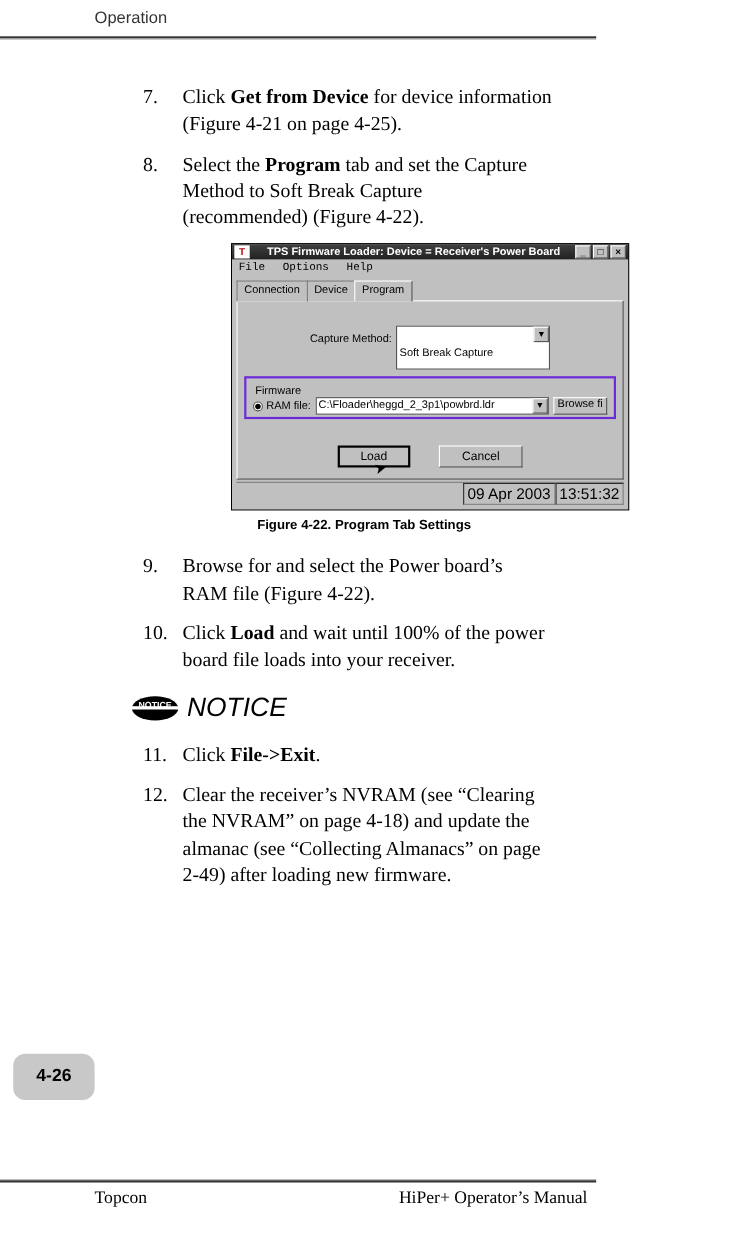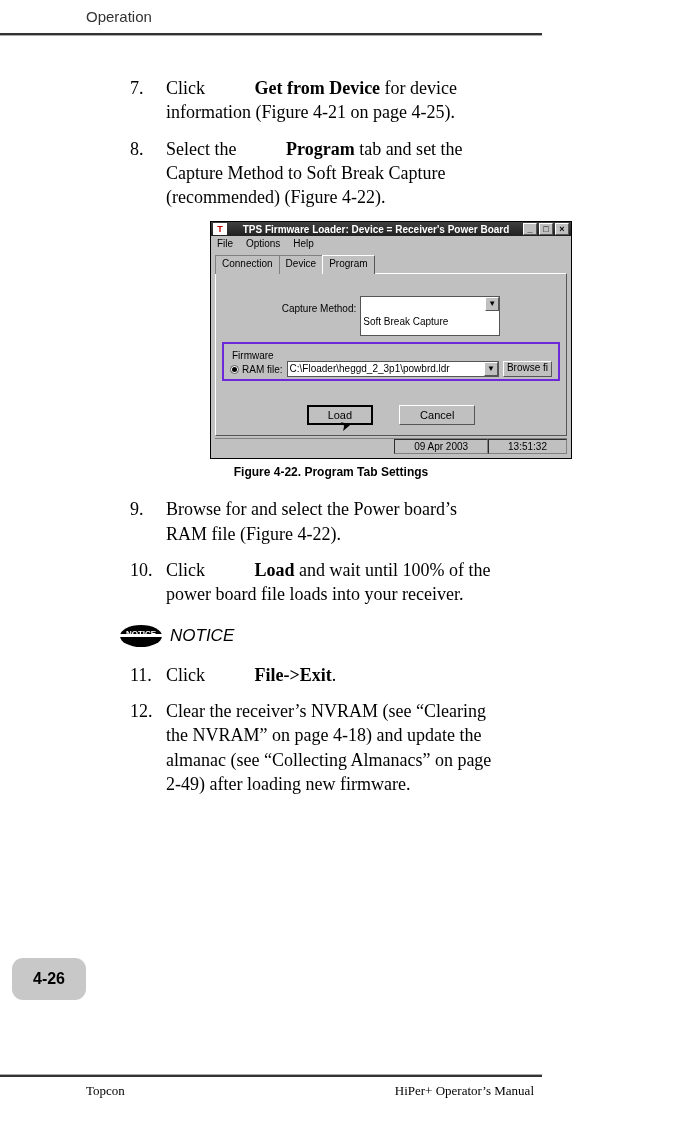--- a/index.html
+++ b/index.html
@@ -81,20 +81,21 @@
     border-right-color: #555; border-bottom-color: #555;
     margin-left: 2px;
     font-size: 9px; line-height: 10px; text-align: center;
     color: #000;
   }
   .dlg-menu {
     background: #c0c0c0;
     padding: 2px 6px;
     font-size: 10px;
     color: #000;
+    font-family: Liberation Mono, monospace;
   }
   .dlg-menu span { margin-right: 10px; }
   .dlg-body {
     padding: 4px;
     background: #c0c0c0;
   }
   .tab-row { display: flex; height: 19px; }
   .tab {
     padding: 2px 6px 0 6px;
     border: 1px solid #808080;
@@ -180,21 +181,21 @@
     position: absolute; left: 50%; top: 60%;
     font-size: 14px; color: #000;
     transform: rotate(-15deg);
   }
   .status-row {
     display: flex; justify-content: flex-end;
     border-top: 1px solid #808080; margin-top: 2px;
   }
   .status-cell {
     border: 1px inset #808080;
-    font-size: 10px; padding: 1px 19px;
+    font-size: 14px; padding: 1px 3px;
     background: #c0c0c0;
   }
   .figure-caption {
     font-family: Arial, Helvetica, sans-serif;
     font-size: 12px; font-weight: bold;
     text-align: center;
     margin: 6px 0 18px -50px;
   }
   .notice-block {
     margin: 18px 0 16px -10px;
@@ -212,21 +213,21 @@
     font-family: Arial, Helvetica, sans-serif;
     font-size: 8px; font-weight: bold;
   }
   .notice-icon::after {
     content:''; position:absolute; left:-4px; right:-4px; top:9px;
     border-top: 3px solid #fff;
   }
   .notice-title {
     font-family: Arial, Helvetica, sans-serif;
     font-style: italic;
-    font-size: 17px;
+    font-size: 24px;
   }
   .notice-body {
     font-family: Arial, Helvetica, sans-serif;
     font-style: italic;
     font-size: 19px;
     line-height: 1.35;
     margin-top: 4px;
   }
   .page-num-tab {
     position: absolute;
@@ -245,23 +246,23 @@
   .hr-bottom {
     margin: 0; border: none;
     border-top: 1px solid #aaa;
     border-bottom: 2px solid #333;
     height: 0;
   }
   .footer-row {
     display: flex; justify-content: space-between;
     padding: 6px 8px 0 86px;
     font-family: "Times New Roman", Times, serif;
-    font-size: 13px;
-  }
-  .bold { font-weight: bold; margin-left: 45px; }
+    font-size: 16px;
+  }
+  .bold { font-weight: bold; }
 </style>
 </head>
 <body>
 
 <div class="page">
 
   <div class="header">Operation</div>
   <hr class="hr-top">
 
   <div class="content">

